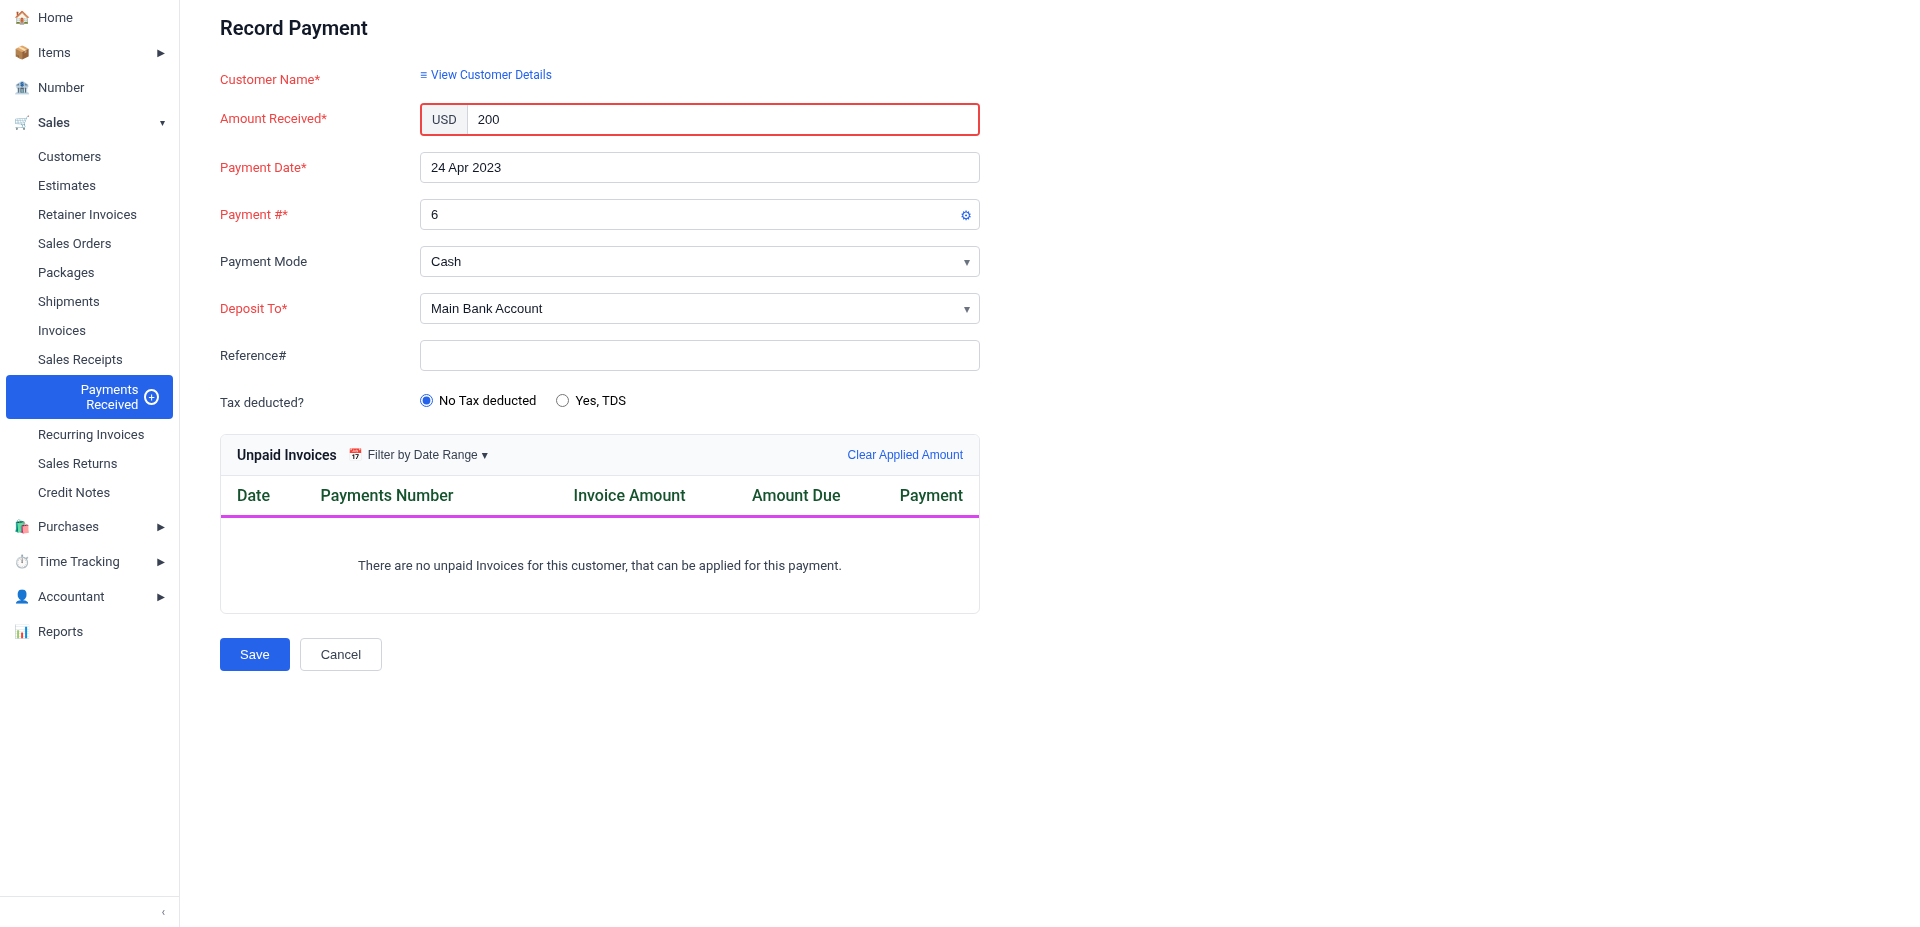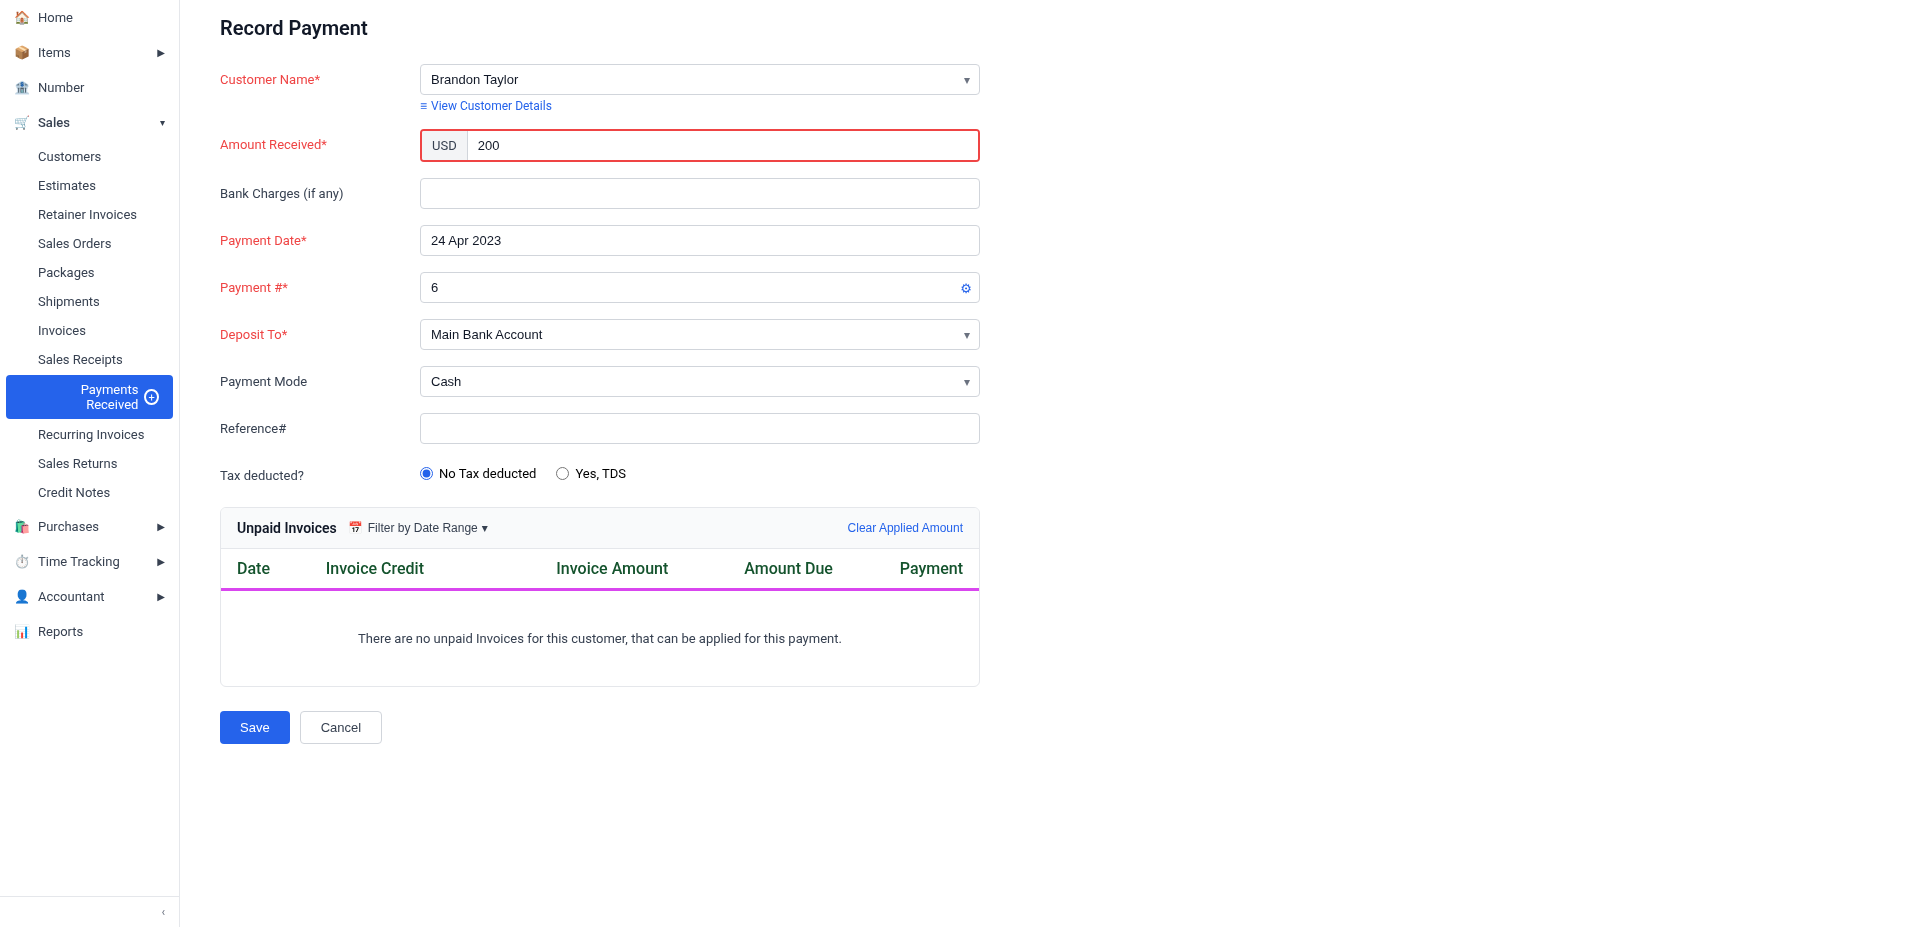--- a/index.html
+++ b/index.html
@@ -371,87 +371,76 @@
 </div>
 
 <div class="main">
   <h1 class="page-title">Record Payment</h1>
 
   <div class="form-container">
 
     <div class="form-row">
       <div class="form-label required">Customer Name*</div>
       <div class="form-field">
-        <div class="select-wrapper">
-          <select class="form-select">
-            <option value="Brandon Taylor">Brandon Taylor</option>
-          </select>
-        </div>
         <div class="view-customer-link">
           <span style="font-size:12px;">≡</span>
           <span>View Customer Details</span>
         </div>
       </div>
     </div>
 
     <div class="form-row">
       <div class="form-label required">Amount Received*</div>
       <div class="form-field">
         <div class="amount-field-wrapper">
           <div class="amount-currency">USD</div>
           <input type="text" class="amount-input" value="200" style="">
         </div>
       </div>
     </div>
 
-    <div class="form-row">
-      <div class="form-label">Bank Charges (if any)</div>
-      <div class="form-field">
-        <input type="text" class="form-input" value="" style="">
-      </div>
-    </div>
 
     <div class="form-row">
       <div class="form-label required">Payment Date*</div>
       <div class="form-field">
         <input type="text" class="form-input" value="24 Apr 2023" style="">
       </div>
     </div>
 
     <div class="form-row">
       <div class="form-label required">Payment #*</div>
       <div class="form-field payment-number-wrapper">
         <input type="text" class="form-input" value="6" style="padding-right: 30px;">
         <span class="gear-icon">⚙</span>
-      </div>
-    </div>
-
-    <div class="form-row">
-      <div class="form-label required">Deposit To*</div>
-      <div class="form-field">
-        <div class="select-wrapper">
-          <select class="form-select">
-            <option>Main Bank Account</option>
-            <option>Petty Cash</option>
-            <option>Savings Account</option>
-          </select>
-        </div>
       </div>
     </div>
 
     <div class="form-row">
       <div class="form-label">Payment Mode</div>
       <div class="form-field">
         <div class="select-wrapper">
           <select class="form-select">
             <option>Cash</option>
             <option>Check</option>
             <option>Credit Card</option>
             <option>Bank Transfer</option>
             <option>Other</option>
+          </select>
+        </div>
+      </div>
+    </div>
+
+    <div class="form-row">
+      <div class="form-label required">Deposit To*</div>
+      <div class="form-field">
+        <div class="select-wrapper">
+          <select class="form-select">
+            <option>Main Bank Account</option>
+            <option>Petty Cash</option>
+            <option>Savings Account</option>
           </select>
         </div>
       </div>
     </div>
 
     <div class="form-row">
       <div class="form-label">Reference#</div>
       <div class="form-field">
         <input type="text" class="form-input" value="" style="">
       </div>
@@ -482,21 +471,21 @@
             <span>Filter by Date Range</span>
             <span>▾</span>
           </button>
         </div>
         <button class="clear-btn">Clear Applied Amount</button>
       </div>
       <table class="unpaid-table">
         <thead>
           <tr>
             <th>Date</th>
-            <th>Invoice Credit</th>
+            <th>Payments Number</th>
             <th style="text-align:right;">Invoice Amount</th>
             <th style="text-align:right;">Amount Due</th>
             <th style="text-align:right;">Payment</th>
           </tr>
         </thead>
         <tbody>
           <tr>
             <td colspan="5">
               <div class="empty-message">There are no unpaid Invoices for this customer, that can be applied for this payment.</div>
             </td>

